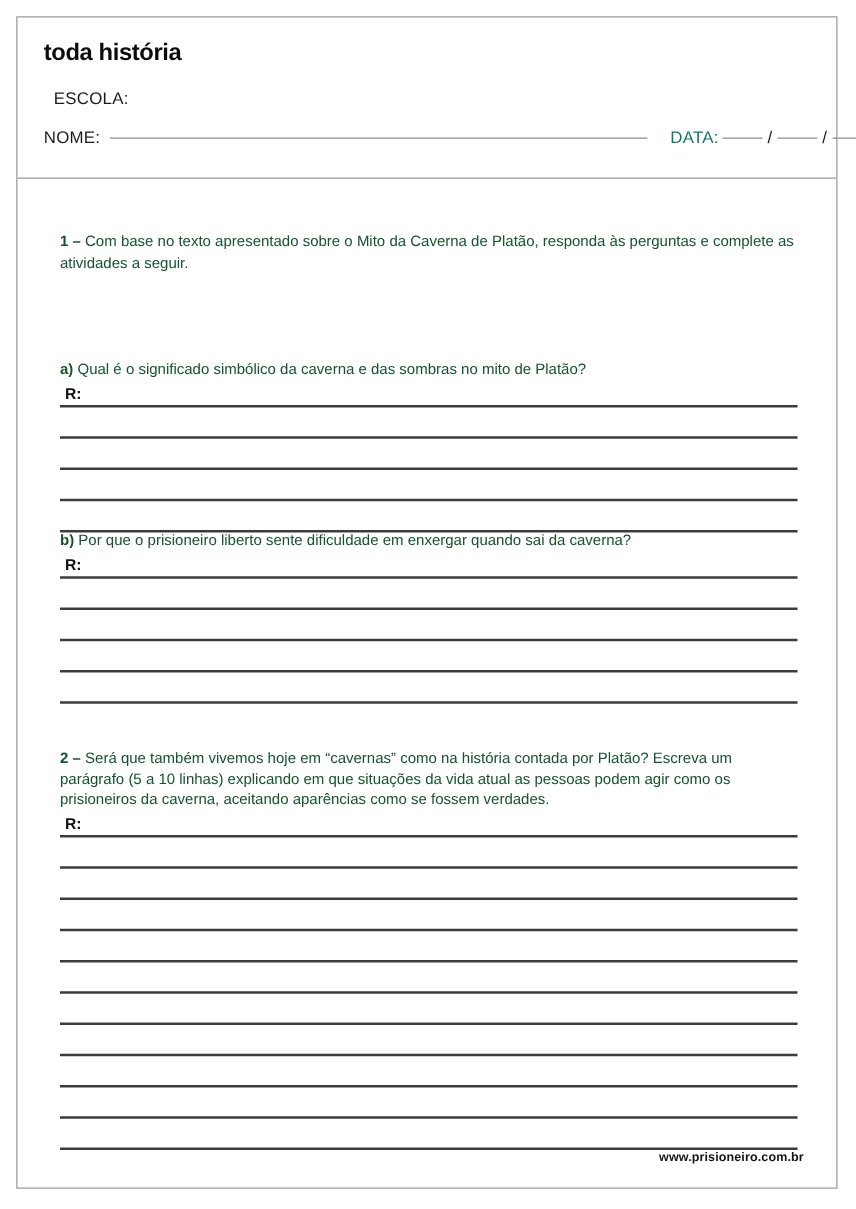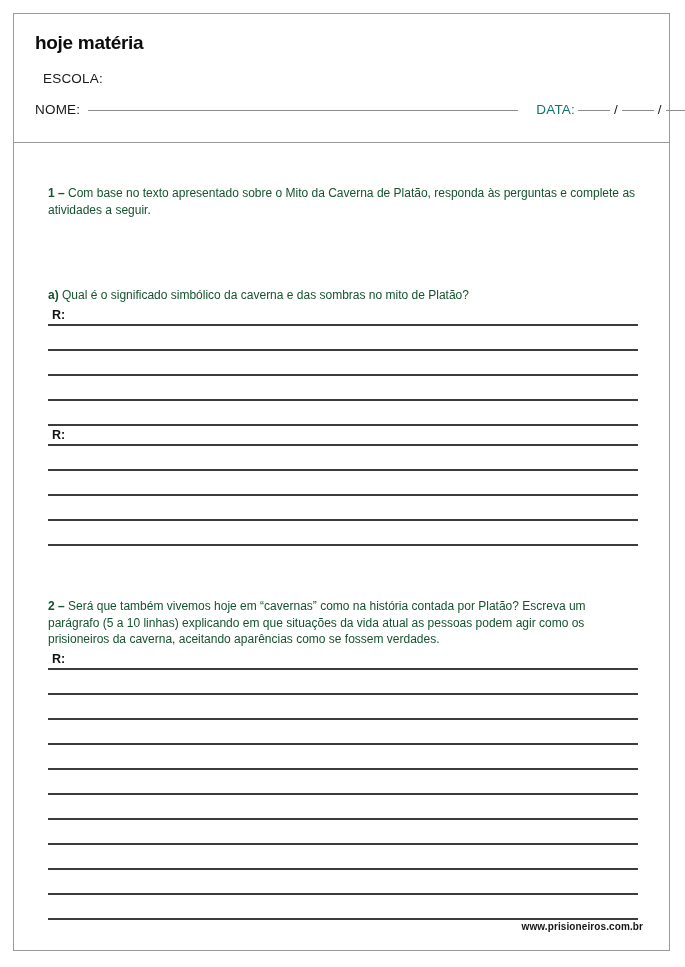--- a/index.html
+++ b/index.html
@@ -139,21 +139,21 @@
     letter-spacing: 0.1px;
   }
 </style>
 </head>
 <body>
 
 <div class="page">
 
   <div class="header">
 
-    <div class="logo">hoje matéria</div>
+    <div class="logo">toda história</div>
 
     <div class="field-row field-escola">
       <span class="field-label">ESCOLA:</span>
       <span class="rule"></span>
     </div>
 
     <div class="field-row field-nome">
       <span class="field-label">NOME:</span>
       <span class="rule rule-nome"></span>
       <span class="data-group">
@@ -181,20 +181,21 @@
             <div class="ans-line"></div>
             <div class="ans-line"></div>
             <div class="ans-line"></div>
             <div class="ans-line"></div>
             <div class="ans-line"></div>
           </div>
       </div>
     </div>
 
     <div class="q-block" style="top:281px;">
+      <p class="q-text"><b>b)</b> <span>Por que o prisioneiro liberto sente dificuldade em enxergar quando sai da caverna?</span></p>
       <div class="answer">
         <span class="r-label">R:</span>
         <div class="lines">
             <div class="ans-line"></div>
             <div class="ans-line"></div>
             <div class="ans-line"></div>
             <div class="ans-line"></div>
             <div class="ans-line"></div>
           </div>
       </div>
@@ -215,14 +216,14 @@
             <div class="ans-line"></div>
             <div class="ans-line"></div>
             <div class="ans-line"></div>
             <div class="ans-line"></div>
           </div>
       </div>
     </div>
 
   </div>
 
-  <div class="footer">www.prisioneiros.com.br</div>
+  <div class="footer">www.prisioneiro.com.br</div>
 </div>
 
 </body></html>

